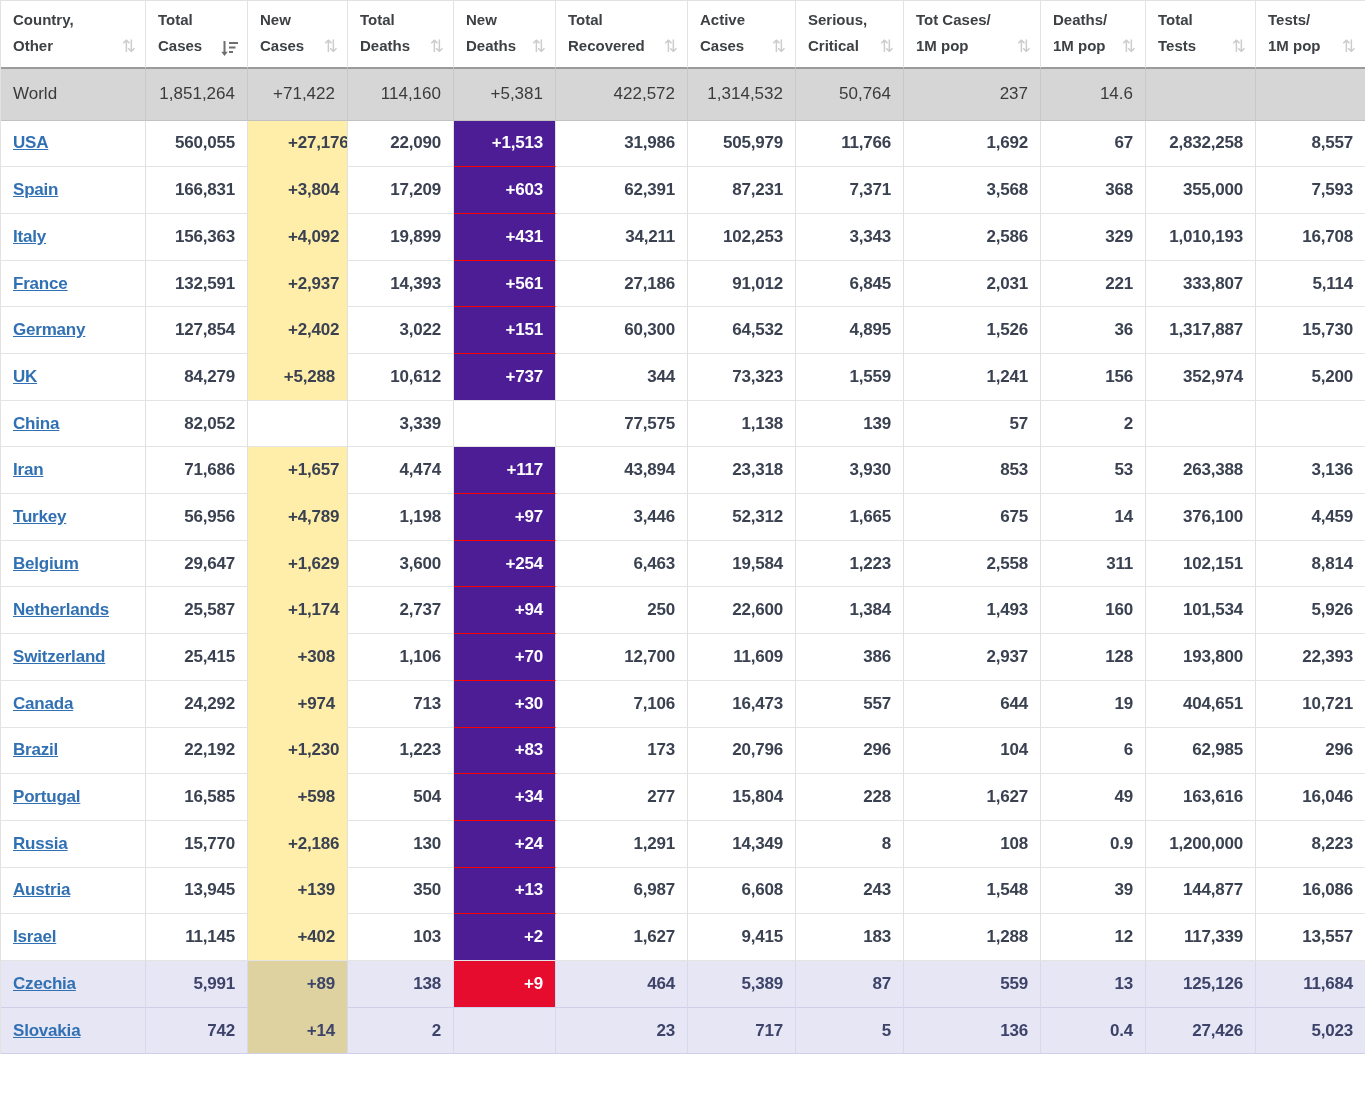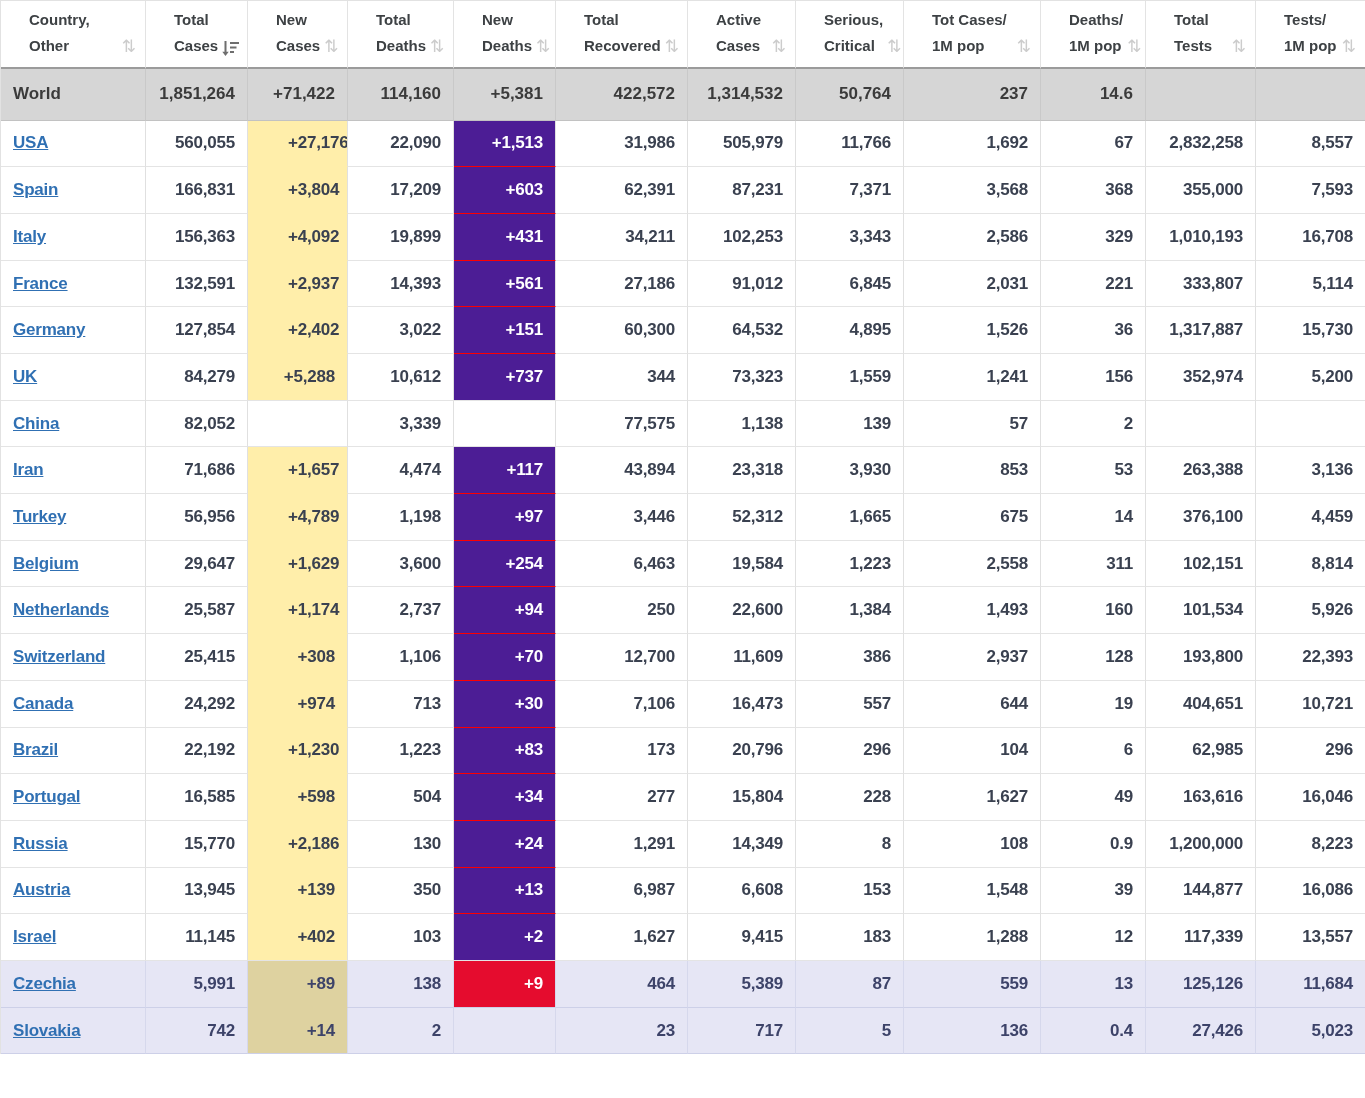--- a/index.html
+++ b/index.html
@@ -18,42 +18,42 @@
 
   
   thead th{
     box-sizing:border-box;height:66px;background:#ffffff;
     border-right:1px solid #e3e3e3;border-bottom:2px solid #9b9b9b;
     padding:6px 9px 8px 12px;vertical-align:middle;
     font-size:15px;font-weight:700;color:#3d4144;text-align:left;line-height:1.72;
     cursor:pointer;
   }
   .th-inner{display:flex;align-items:flex-end;justify-content:space-between;}
-  .th-label{display:block;margin-left:16px;}
+  .th-label{display:block;}
   .icon.sort{
     color:#cccccc;font-size:17px;line-height:1;margin-left:4px;margin-bottom:4px;
     font-family:"DejaVu Sans",sans-serif;font-weight:400;
   }
   .icon.sort-desc{margin-left:4px;margin-bottom:3px;line-height:1;}
   .icon.sort-desc svg{display:block;}
 
   
   tbody td{
     box-sizing:border-box;height:46.7px;background:#ffffff;
     border-right:1px solid #e0e0e0;border-bottom:1px solid #e4e4e4;
     font-size:17px;font-weight:700;color:#3a4150;text-align:right;
     padding:0 12px 0 4px;vertical-align:middle;letter-spacing:-0.2px;
     overflow:hidden;white-space:nowrap;
   }
   tbody td.cell-country{text-align:left;padding-left:12px;}
   a.country-link{color:#3070b3;font-weight:700;text-decoration:underline;cursor:pointer;}
 
   
   tr.world td{
-    height:52px;background:#d6d6d6;color:#3b3b3b;font-weight:700;letter-spacing:0;
+    height:52px;background:#d6d6d6;color:#3b3b3b;font-weight:400;letter-spacing:0;
     border-right:1px solid #c9c9c9;border-bottom:1px solid #c2c2c2;
   }
 
   
   tr.hl td{background:#e6e6f5;border-bottom-color:#cdd0e8;border-right-color:#d6d8ec;color:#3d4369;}
   tr.hl a.country-link{color:#3070b3;}
 
   
   td.y{background:#ffeeaa;}
   td.r{background:#4c1d95;color:#ffffff;}
@@ -407,21 +407,21 @@
           <td>8,223</td>
         </tr>
         <tr>
           <td class="cell-country"><a class="country-link">Austria</a></td>
           <td>13,945</td>
           <td class="y cont">+139</td>
           <td>350</td>
           <td class="r cont">+13</td>
           <td>6,987</td>
           <td>6,608</td>
-          <td>153</td>
+          <td>243</td>
           <td>1,548</td>
           <td>39</td>
           <td>144,877</td>
           <td>16,086</td>
         </tr>
         <tr>
           <td class="cell-country"><a class="country-link">Israel</a></td>
           <td>11,145</td>
           <td class="y">+402</td>
           <td>103</td>

